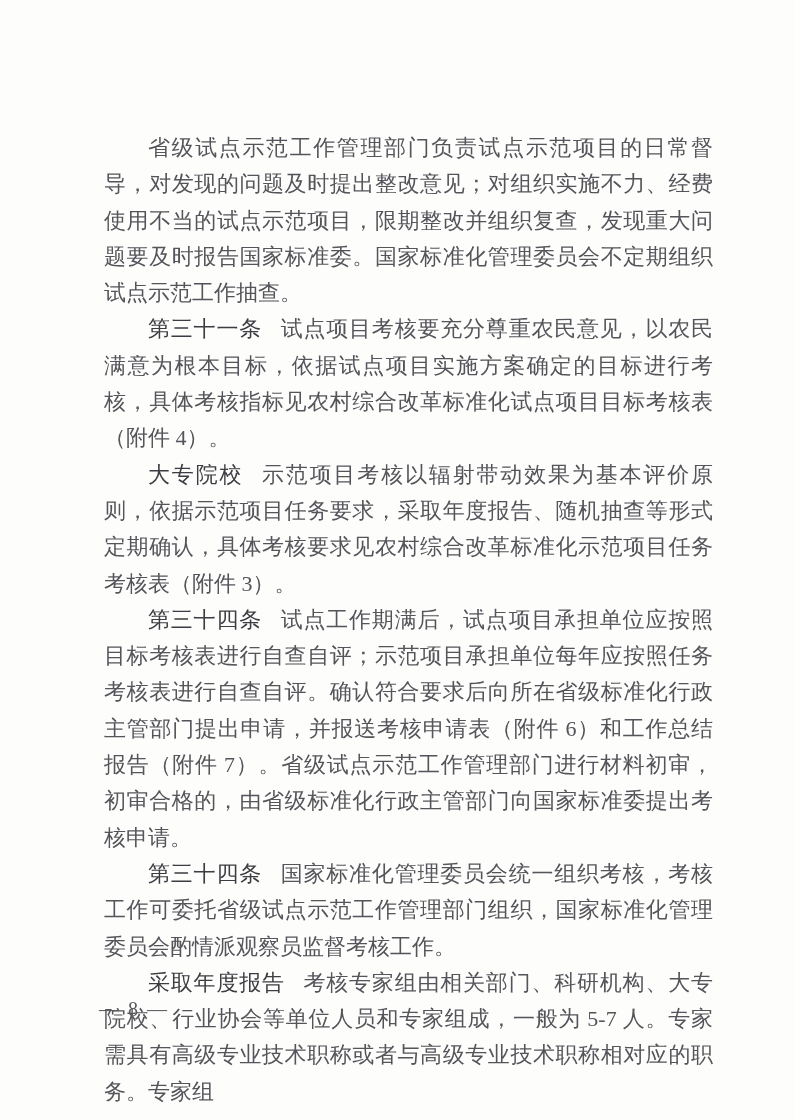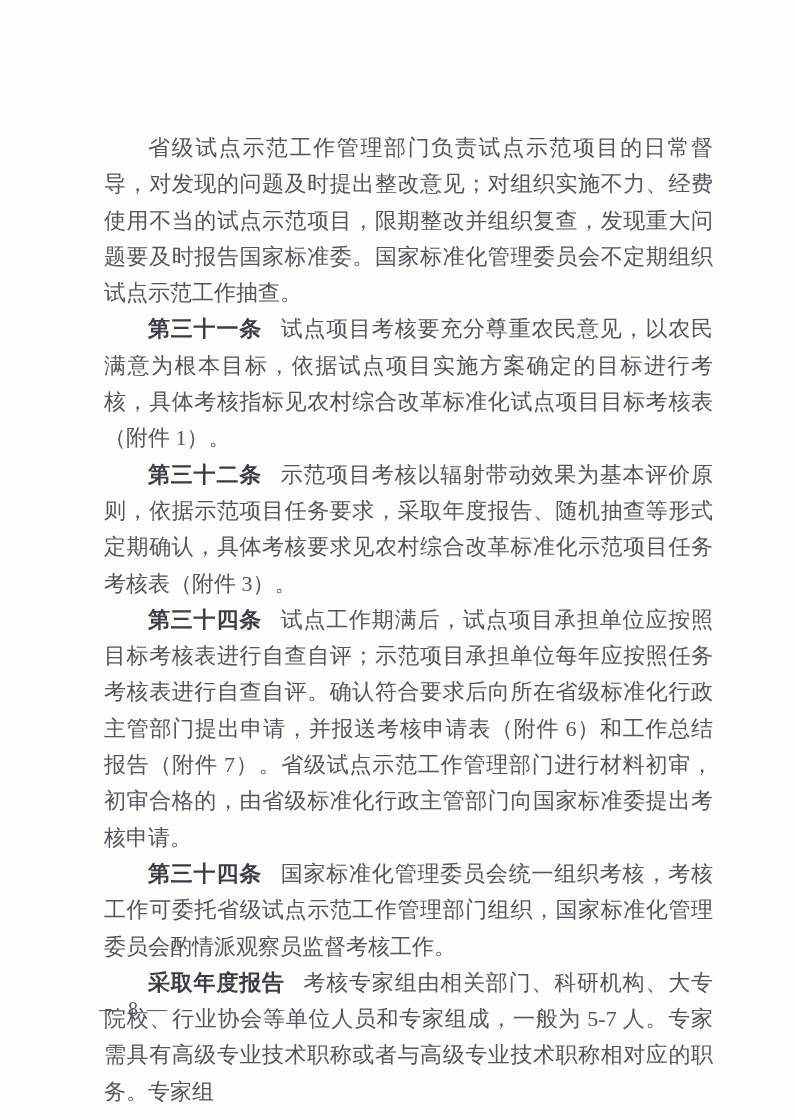--- a/index.html
+++ b/index.html
@@ -27,21 +27,21 @@
     line-height: 36.3px;
     text-align: justify;
     text-justify: inter-ideograph;
   }
   .para {
     margin: 0;
     padding: 0;
     text-indent: 2em;
   }
   .art-no {
-    font-weight: bold;
+    font-weight: normal;
     color: #3c3c42;
     margin-right: 0.85em;
   }
   .art-no:empty { margin-right: 0; }
   .page-number {
     position: absolute;
     left: 99px;
     top: 998px;
     font-size: 20px;
     color: #5a5a60;
@@ -49,23 +49,23 @@
   }
 </style>
 </head>
 <body>
 
 <div class="sheet">
   <div class="body-text">
 
     <p class="para"><span class="art-no"></span><span class="para-text">省级试点示范工作管理部门负责试点示范项目的日常督导，对发现的问题及时提出整改意见；对组织实施不力、经费使用不当的试点示范项目，限期整改并组织复查，发现重大问题要及时报告国家标准委。国家标准化管理委员会不定期组织试点示范工作抽查。</span></p>
 
-    <p class="para"><span class="art-no">第三十一条</span><span class="para-text">试点项目考核要充分尊重农民意见，以农民满意为根本目标，依据试点项目实施方案确定的目标进行考核，具体考核指标见农村综合改革标准化试点项目目标考核表（附件 1）。</span></p>
+    <p class="para"><span class="art-no">第三十一条</span><span class="para-text">试点项目考核要充分尊重农民意见，以农民满意为根本目标，依据试点项目实施方案确定的目标进行考核，具体考核指标见农村综合改革标准化试点项目目标考核表（附件 4）。</span></p>
 
-    <p class="para"><span class="art-no">第三十二条</span><span class="para-text">示范项目考核以辐射带动效果为基本评价原则，依据示范项目任务要求，采取年度报告、随机抽查等形式定期确认，具体考核要求见农村综合改革标准化示范项目任务考核表（附件 3）。</span></p>
+    <p class="para"><span class="art-no">大专院校</span><span class="para-text">示范项目考核以辐射带动效果为基本评价原则，依据示范项目任务要求，采取年度报告、随机抽查等形式定期确认，具体考核要求见农村综合改革标准化示范项目任务考核表（附件 3）。</span></p>
 
     <p class="para"><span class="art-no">第三十四条</span><span class="para-text">试点工作期满后，试点项目承担单位应按照目标考核表进行自查自评；示范项目承担单位每年应按照任务考核表进行自查自评。确认符合要求后向所在省级标准化行政主管部门提出申请，并报送考核申请表（附件 6）和工作总结报告（附件 7）。省级试点示范工作管理部门进行材料初审，初审合格的，由省级标准化行政主管部门向国家标准委提出考核申请。</span></p>
 
     <p class="para"><span class="art-no">第三十四条</span><span class="para-text">国家标准化管理委员会统一组织考核，考核工作可委托省级试点示范工作管理部门组织，国家标准化管理委员会酌情派观察员监督考核工作。</span></p>
 
     <p class="para"><span class="art-no">采取年度报告</span><span class="para-text">考核专家组由相关部门、科研机构、大专院校、行业协会等单位人员和专家组成，一般为 5-7 人。专家需具有高级专业技术职称或者与高级专业技术职称相对应的职务。专家组</span></p>
 
   </div>
 
   <div class="page-number">— 8 —</div>

